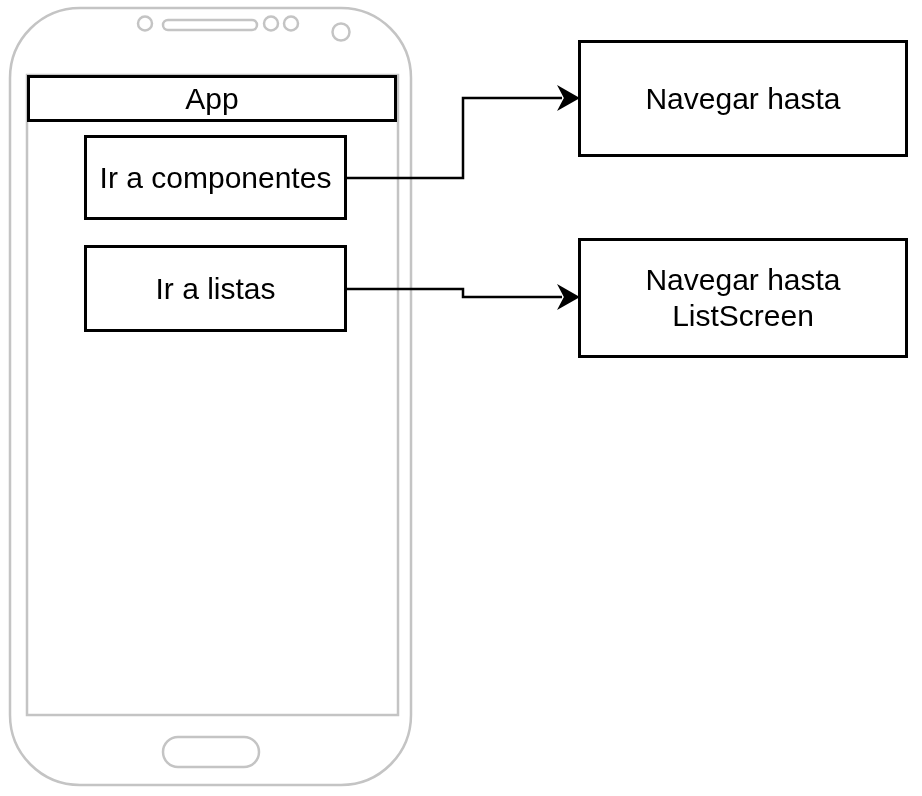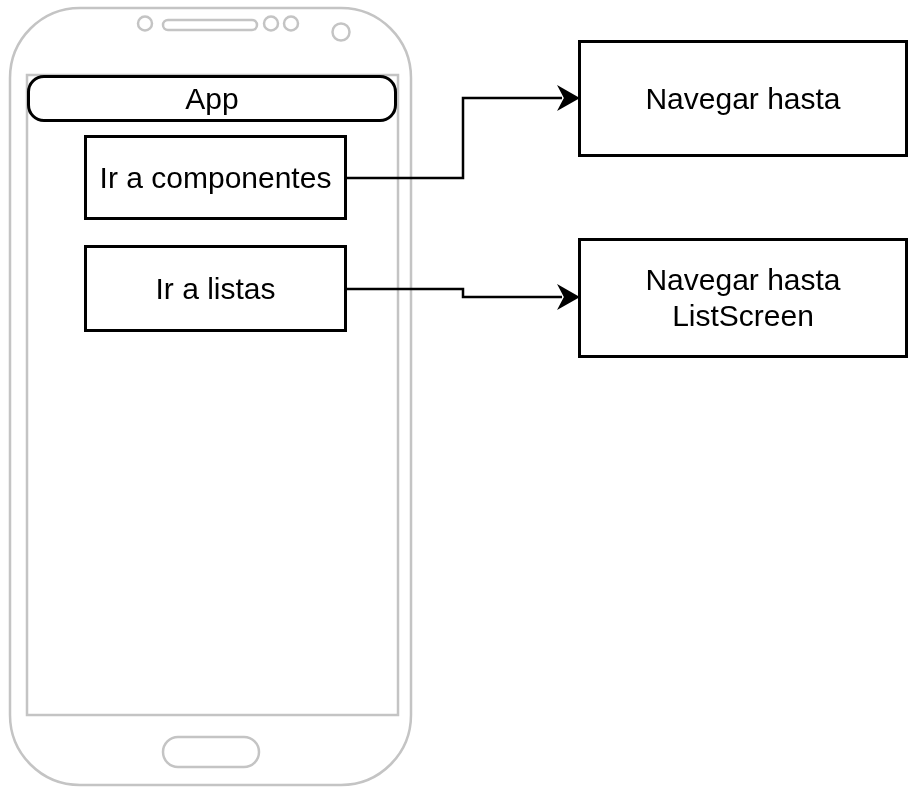--- a/index.html
+++ b/index.html
@@ -31,21 +31,21 @@
     flex-direction: column;
     align-items: center;
     justify-content: center;
     text-align: center;
     font-size: 30px;
     line-height: 36px;
     z-index: 2;
     white-space: nowrap;
   }
   .shape span { display: block; }
-  #app-bar          { left: 27px;  top: 75px;  width: 370px; height: 47px; border-radius: 17px; }
+  #app-bar          { left: 27px;  top: 75px;  width: 370px; height: 47px; }
   #btn-components   { left: 84px;  top: 135px; width: 263px; height: 85px;  cursor: pointer; }
   #btn-lists        { left: 84px;  top: 245px; width: 263px; height: 87px;  cursor: pointer; }
   #note-components  { left: 578px; top: 40px;  width: 330px; height: 117px; }
   #note-list        { left: 578px; top: 238px; width: 330px; height: 120px; }
 </style>
 </head>
 <body>
 
 <div id="canvas">
 

